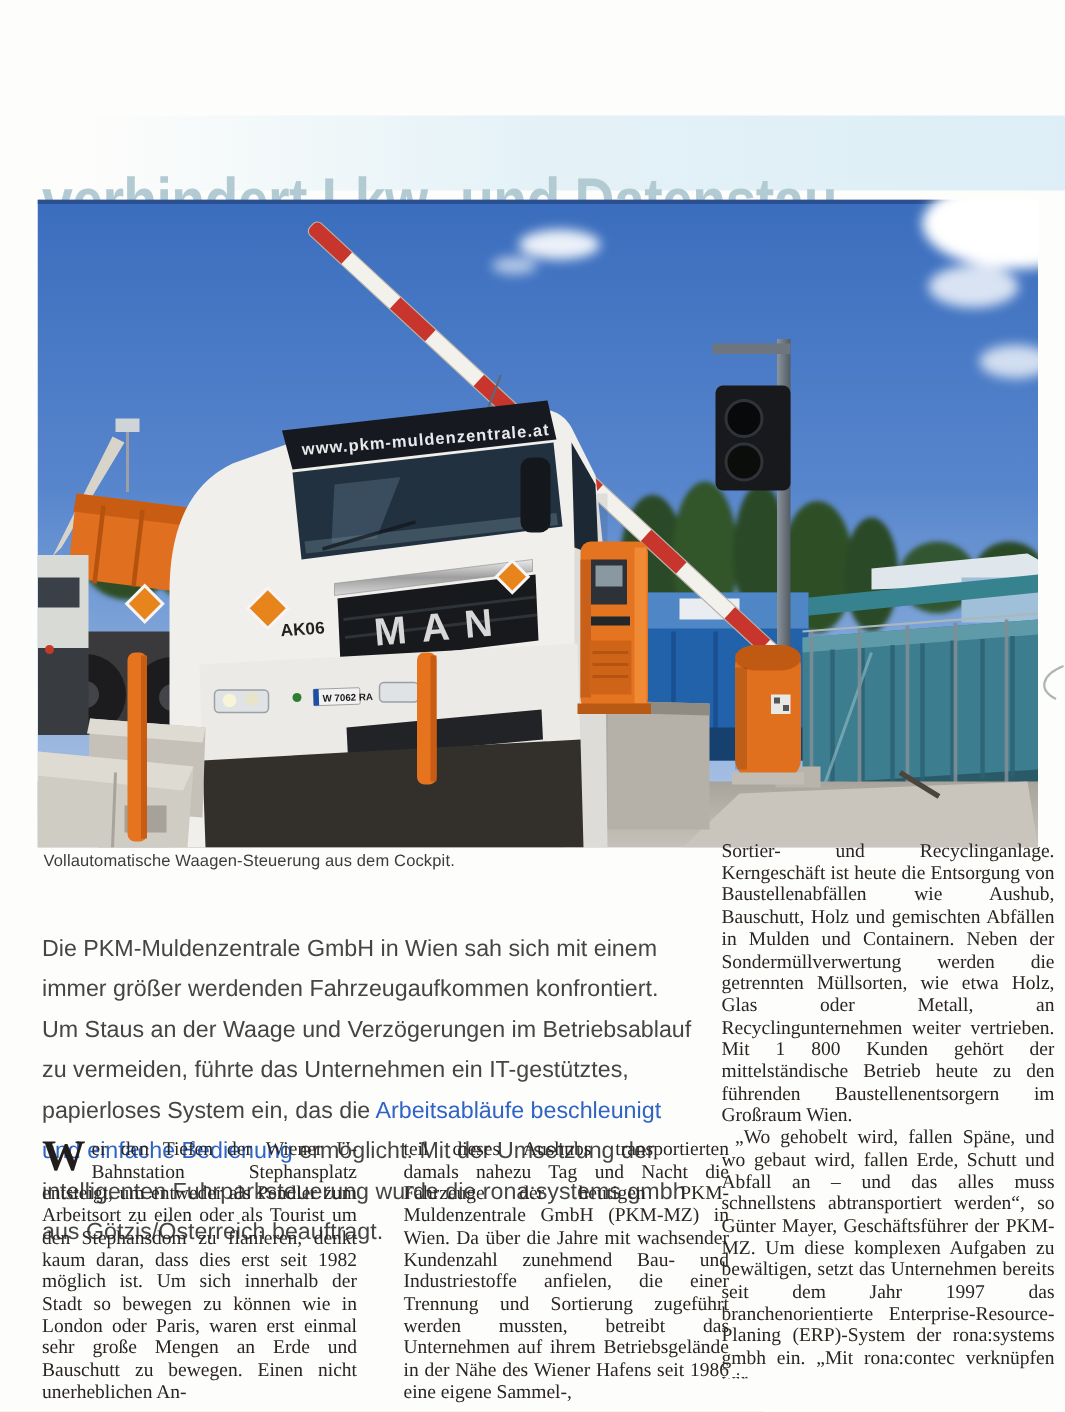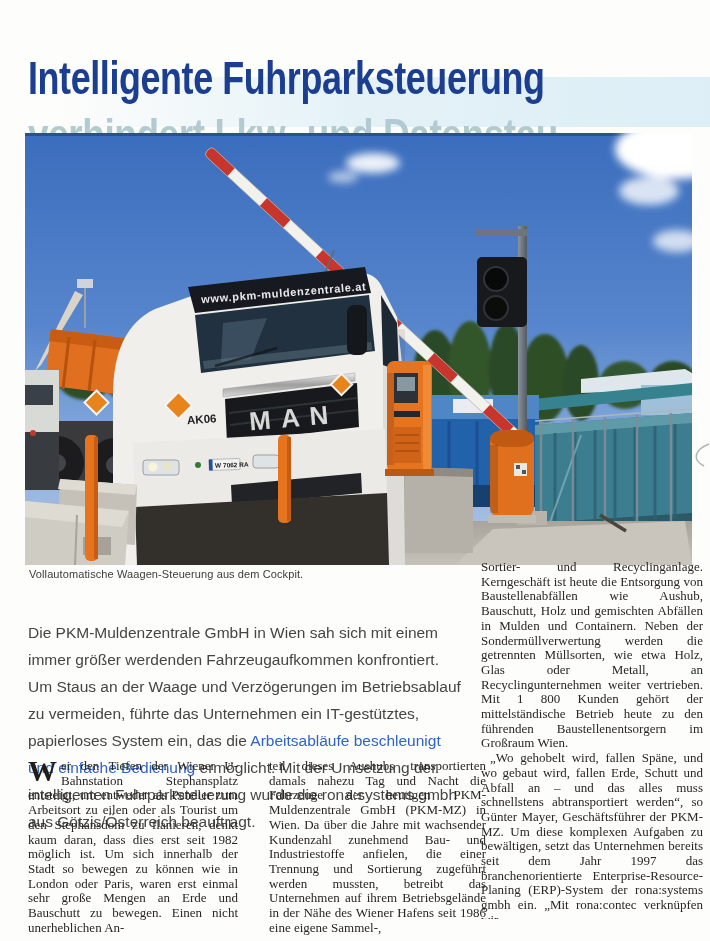--- a/index.html
+++ b/index.html
@@ -48,21 +48,20 @@
     float:left;font-weight:bold;font-size:29px;line-height:25px;
     padding-right:4px;color:#211d1a;
   }
 </style>
 </head>
 <body>
 
 <div class="page">
 
   <div class="band"></div>
-  <h1 class="title"><span class="condense">Intelligente Fuhrparksteuerung</span></h1>
   <h2 class="subtitle"><span class="condense">verhindert Lkw- und Datenstau</span></h2>
 
   <svg class="photo" viewBox="0 0 667 432" xmlns="http://www.w3.org/2000/svg">
     <defs>
       <linearGradient id="sky" x1="0" y1="0" x2="0" y2="1">
         <stop offset="0" stop-color="#3a6dbd"></stop>
           <stop offset=".45" stop-color="#5886cd"></stop>
         <stop offset=".72" stop-color="#86aadb"></stop>
           <stop offset="1" stop-color="#b6c9e6"></stop>
       </linearGradient>

